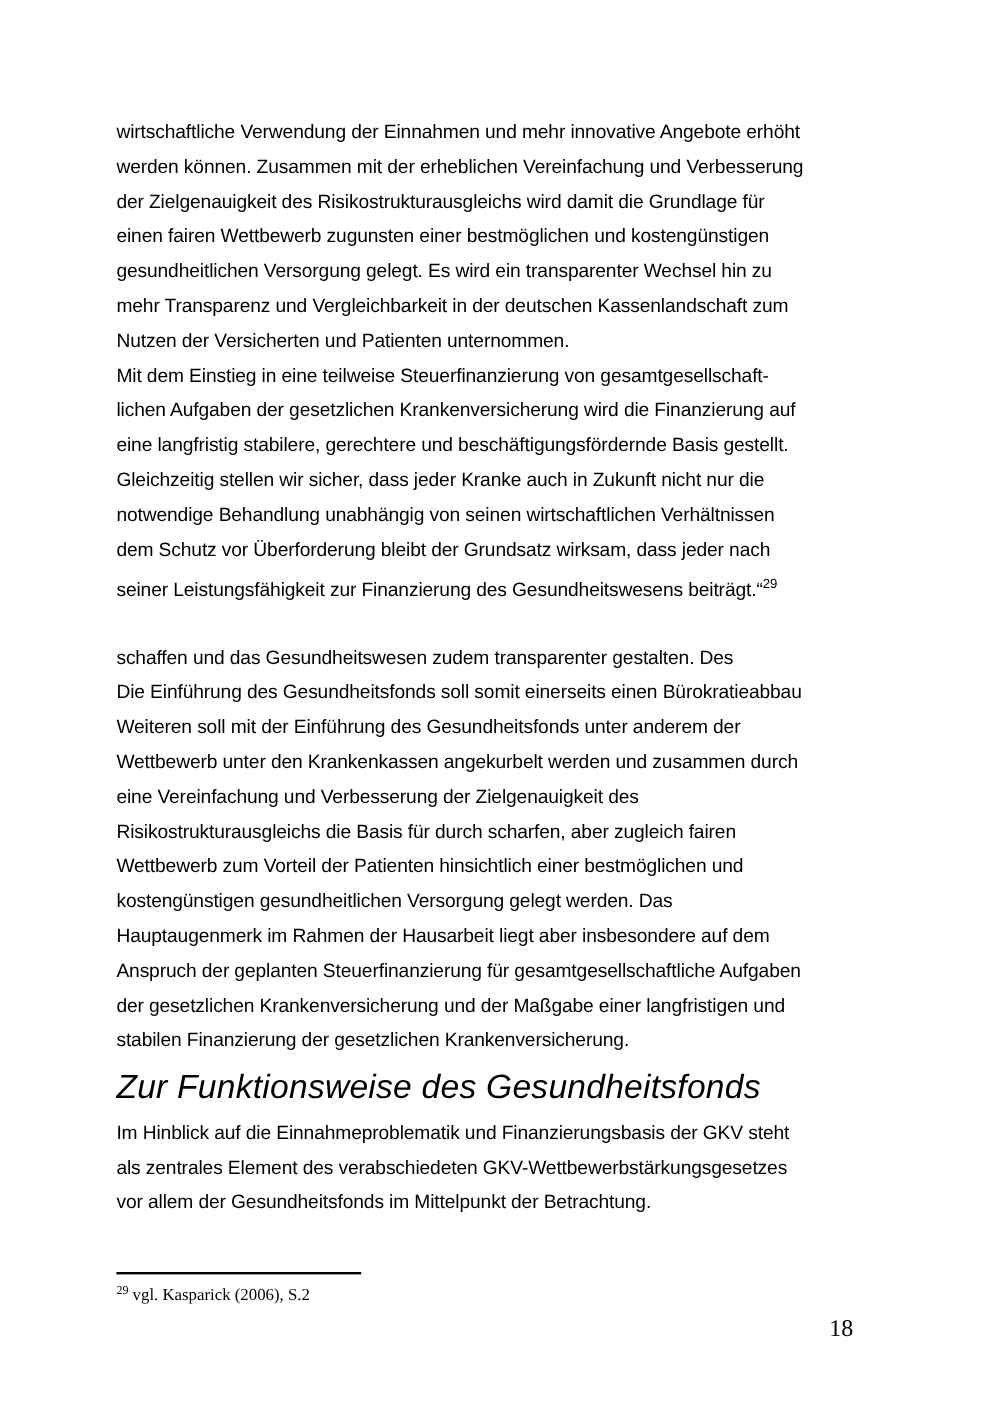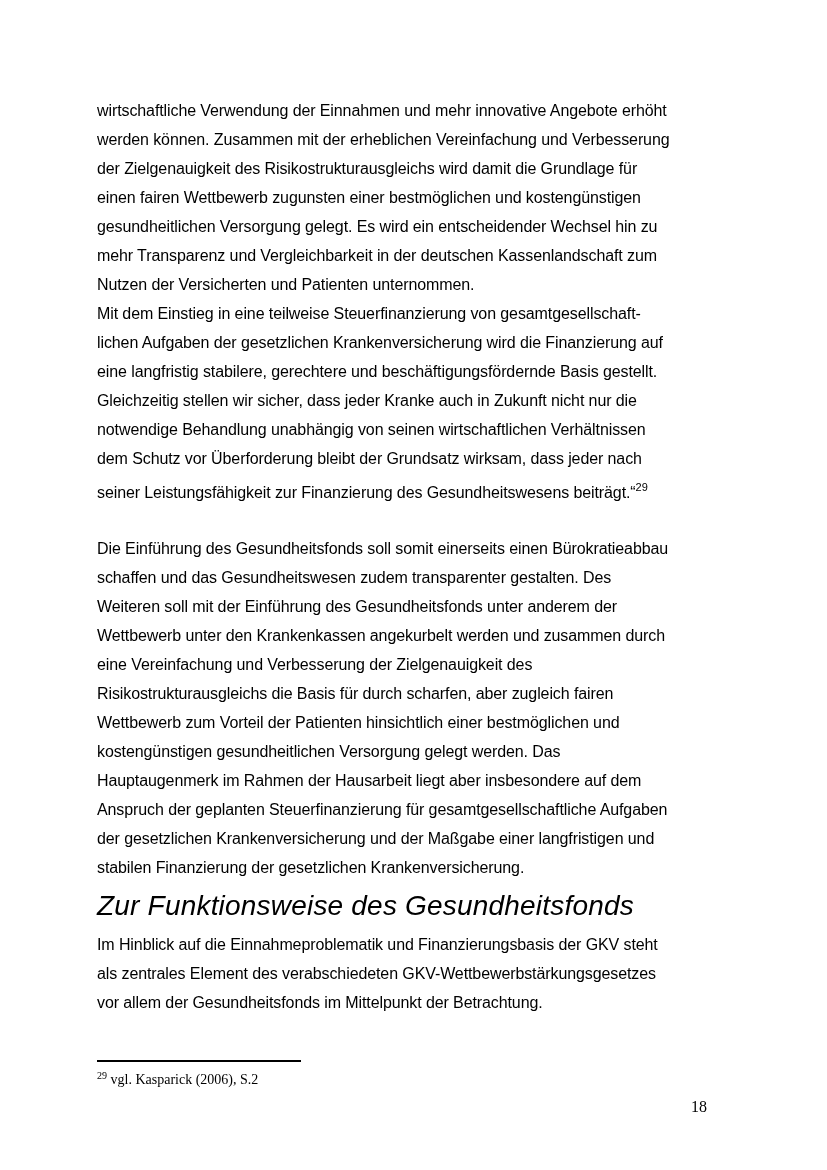--- a/index.html
+++ b/index.html
@@ -64,55 +64,55 @@
   }
   .footnote-line sup {
     font-size: 10px;
     vertical-align: 5px;
   }
   .page-number {
     position: absolute;
     left: 691px;
     top: 1096px;
     font-family: "Liberation Serif", serif;
-    font-size: 16px;
+    font-size: 20px;
     line-height: 22px;
   }
 </style>
 </head>
 <body>
 
 <div class="page">
   <div class="content">
 
     <div class="para">
       <div class="line">wirtschaftliche Verwendung der Einnahmen und mehr innovative Angebote erhöht</div>
       <div class="line">werden können. Zusammen mit der erheblichen Vereinfachung und Verbesserung</div>
       <div class="line">der Zielgenauigkeit des Risikostrukturausgleichs wird damit die Grundlage für</div>
       <div class="line">einen fairen Wettbewerb zugunsten einer bestmöglichen und kostengünstigen</div>
-      <div class="line">gesundheitlichen Versorgung gelegt. Es wird ein entscheidender Wechsel hin zu</div>
+      <div class="line">gesundheitlichen Versorgung gelegt. Es wird ein transparenter Wechsel hin zu</div>
       <div class="line">mehr Transparenz und Vergleichbarkeit in der deutschen Kassenlandschaft zum</div>
       <div class="line">Nutzen der Versicherten und Patienten unternommen.</div>
     </div>
 
     <div class="para">
       <div class="line">Mit dem Einstieg in eine teilweise Steuerfinanzierung von gesamtgesellschaft-</div>
       <div class="line">lichen Aufgaben der gesetzlichen Krankenversicherung wird die Finanzierung auf</div>
       <div class="line">eine langfristig stabilere, gerechtere und beschäftigungsfördernde Basis gestellt.</div>
       <div class="line">Gleichzeitig stellen wir sicher, dass jeder Kranke auch in Zukunft nicht nur die</div>
       <div class="line">notwendige Behandlung unabhängig von seinen wirtschaftlichen Verhältnissen</div>
       <div class="line">dem Schutz vor Überforderung bleibt der Grundsatz wirksam, dass jeder nach</div>
       <div class="line">
         <span>seiner Leistungsfähigkeit zur Finanzierung des Gesundheitswesens beiträgt.“</span><span class="fnref">29</span>
       </div>
     </div>
 
     <div class="para para-gap">
+      <div class="line">schaffen und das Gesundheitswesen zudem transparenter gestalten. Des</div>
       <div class="line">Die Einführung des Gesundheitsfonds soll somit einerseits einen Bürokratieabbau</div>
-      <div class="line">schaffen und das Gesundheitswesen zudem transparenter gestalten. Des</div>
       <div class="line">Weiteren soll mit der Einführung des Gesundheitsfonds unter anderem der</div>
       <div class="line">Wettbewerb unter den Krankenkassen angekurbelt werden und zusammen durch</div>
       <div class="line">eine Vereinfachung und Verbesserung der Zielgenauigkeit des</div>
       <div class="line">Risikostrukturausgleichs die Basis für durch scharfen, aber zugleich fairen</div>
       <div class="line">Wettbewerb zum Vorteil der Patienten hinsichtlich einer bestmöglichen und</div>
       <div class="line">kostengünstigen gesundheitlichen Versorgung gelegt werden. Das</div>
       <div class="line">Hauptaugenmerk im Rahmen der Hausarbeit liegt aber insbesondere auf dem</div>
       <div class="line">Anspruch der geplanten Steuerfinanzierung für gesamtgesellschaftliche Aufgaben</div>
       <div class="line">der gesetzlichen Krankenversicherung und der Maßgabe einer langfristigen und</div>
       <div class="line">stabilen Finanzierung der gesetzlichen Krankenversicherung.</div>

